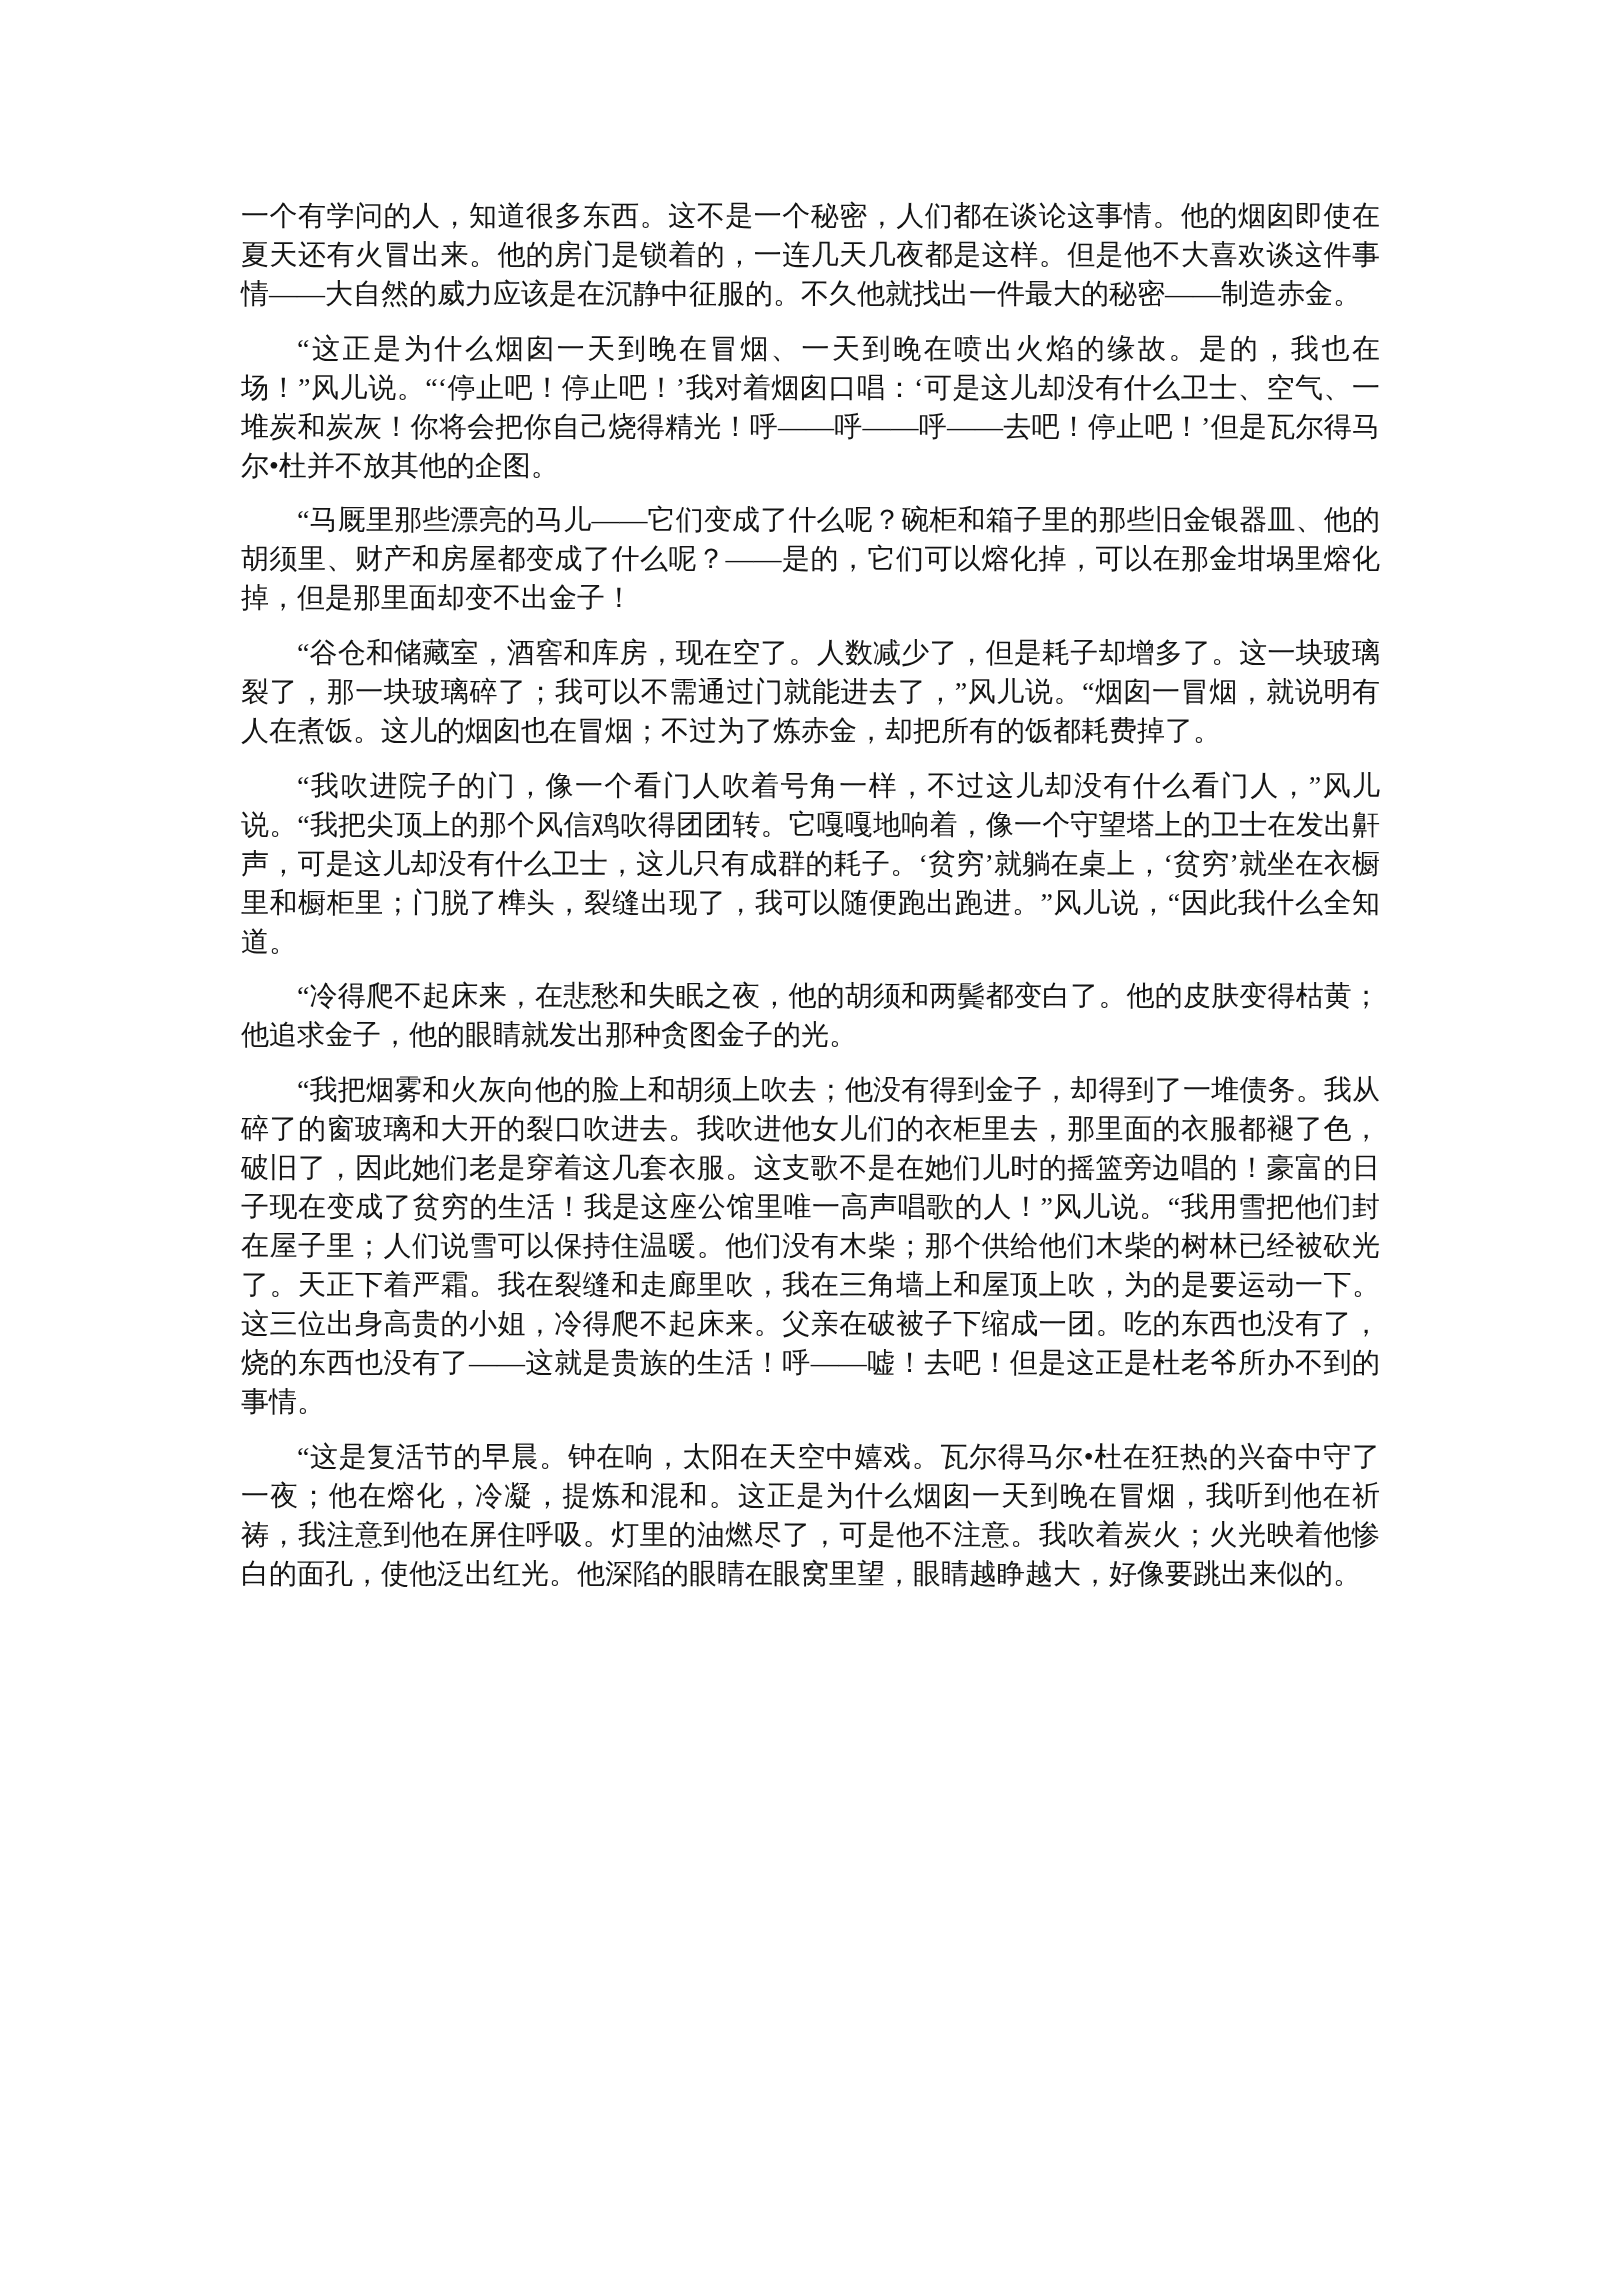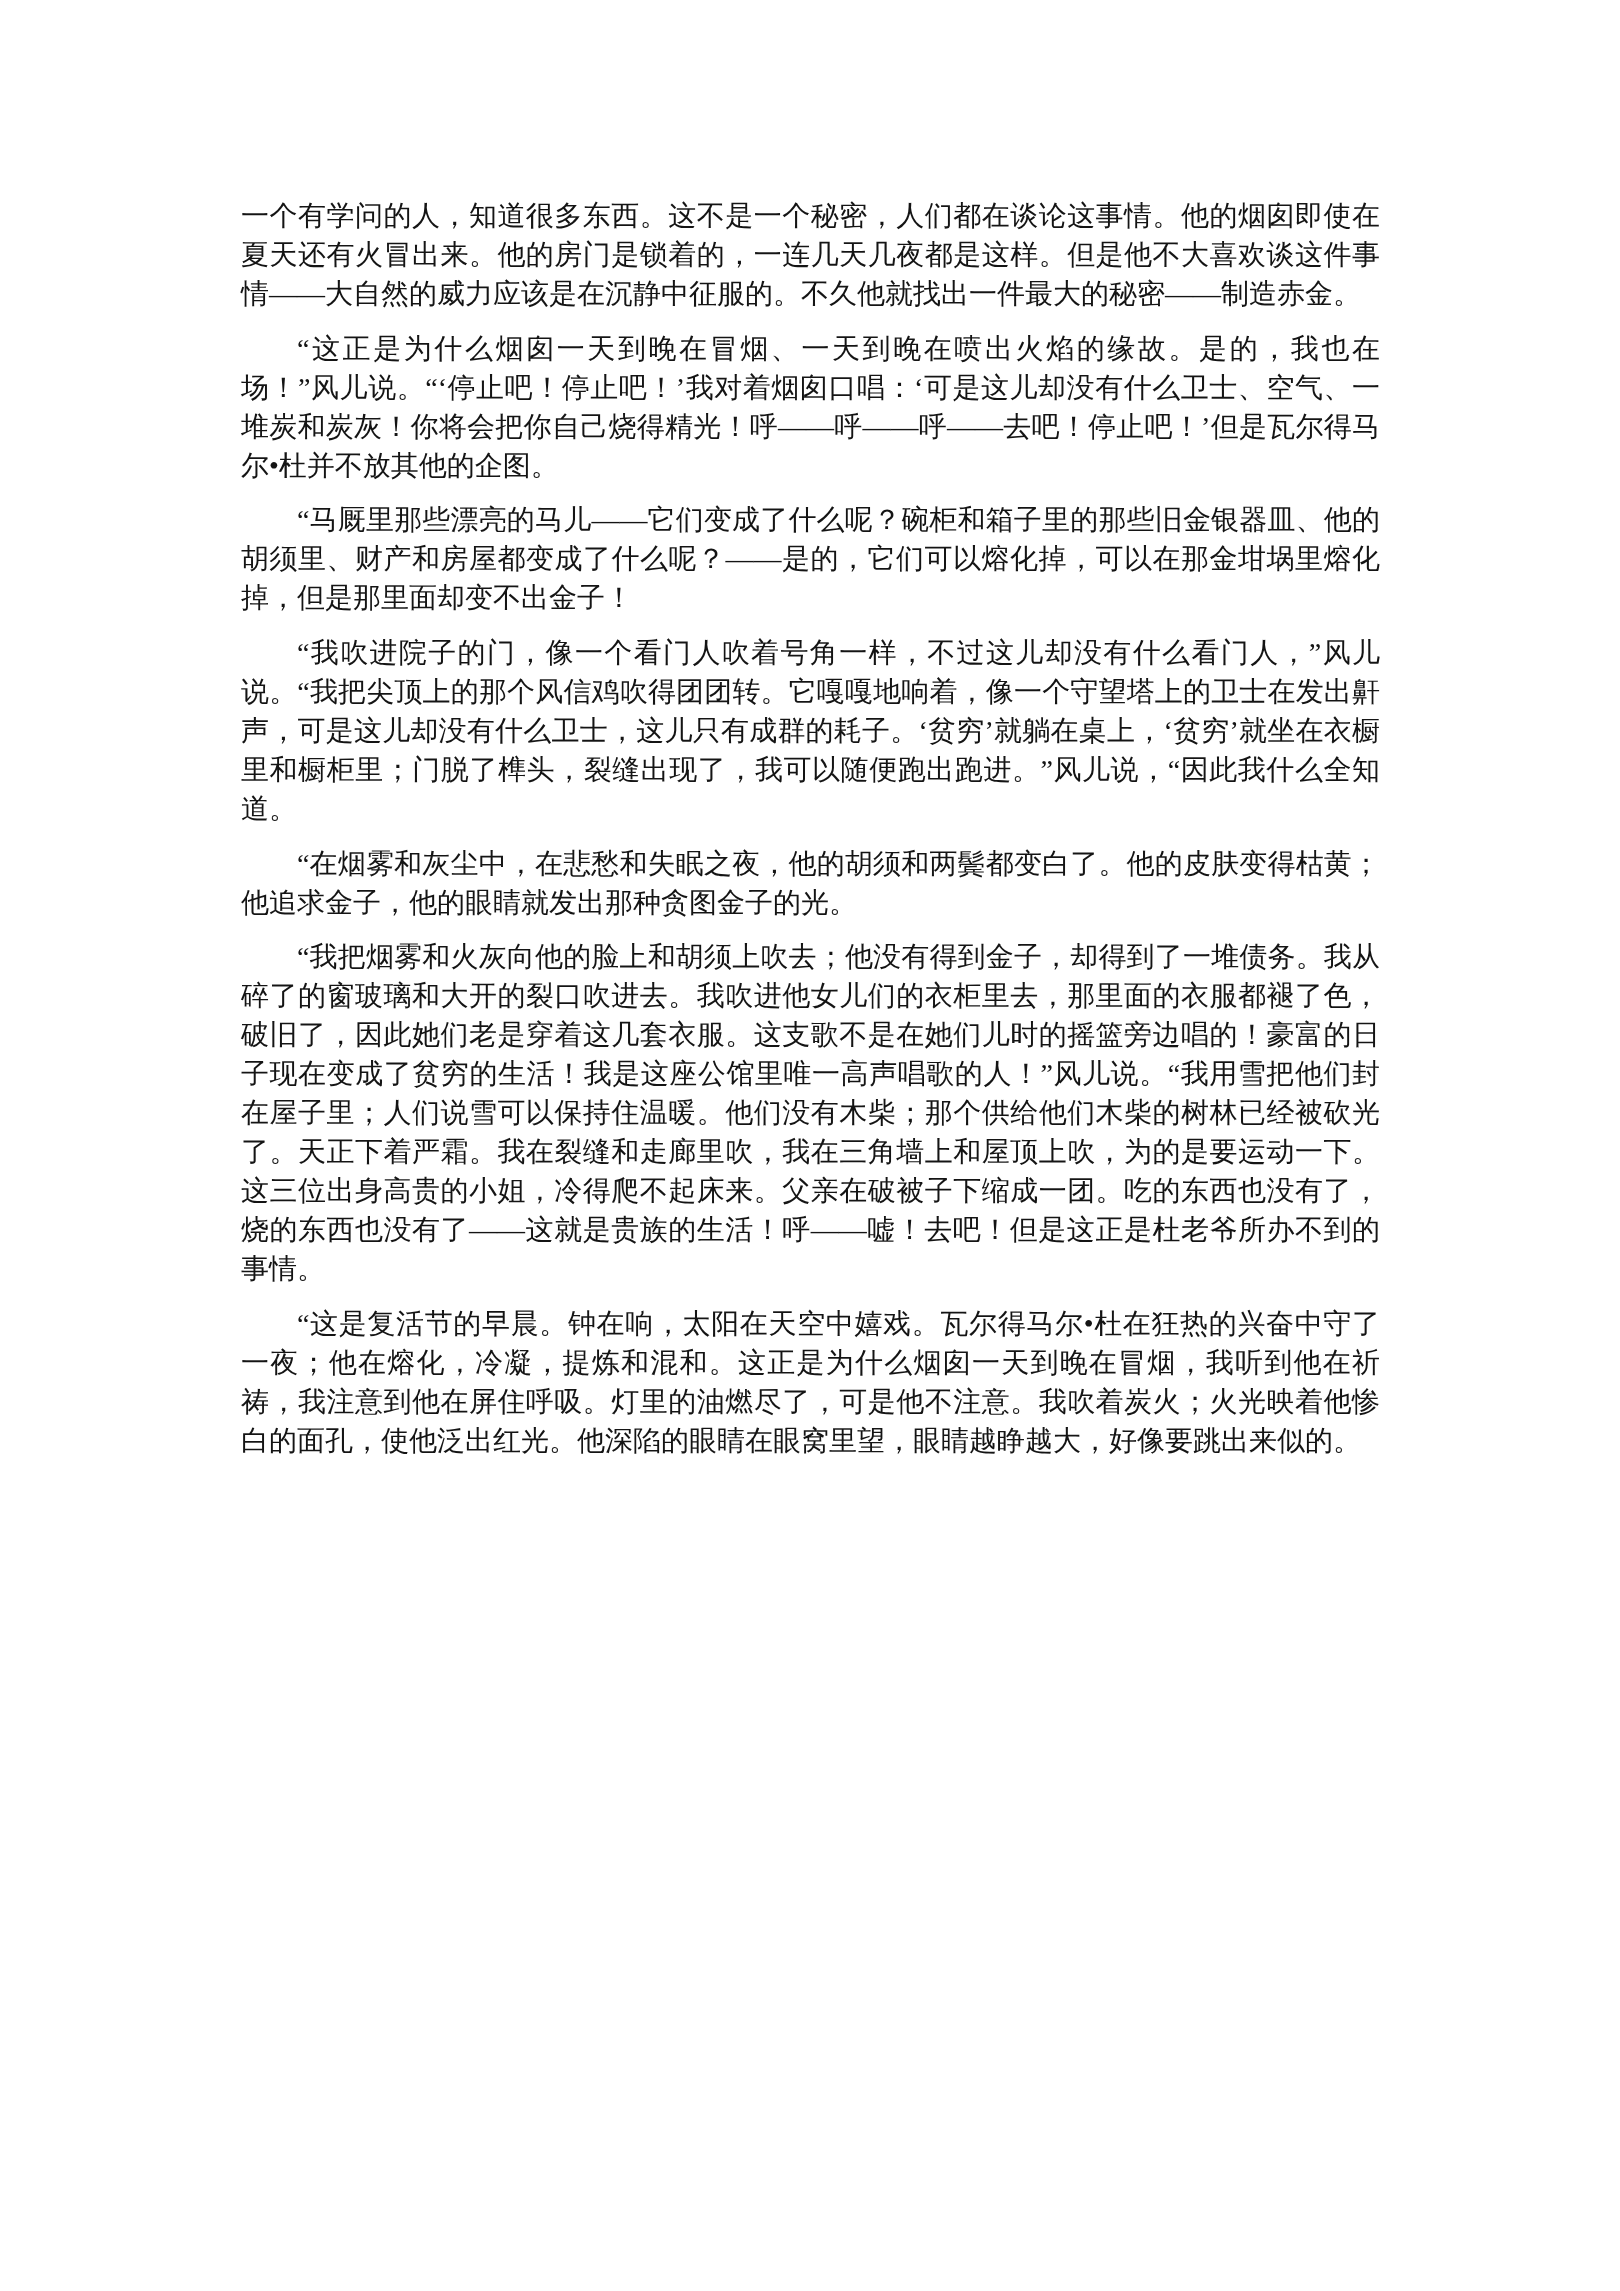--- a/index.html
+++ b/index.html
@@ -38,19 +38,20 @@
 </style>
 </head>
 <body>
 
 <div class="page">
   <div class="text-block">
 
   <p class="no-indent">一个有学问的人，知道很多东西。这不是一个秘密，人们都在谈论这事情。他的烟囱即使在夏天还有火冒出来。他的房门是锁着的，一连几天几夜都是这样。但是他不大喜欢谈这件事情——大自然的威力应该是在沉静中征服的。不久他就找出一件最大的秘密——制造赤金。</p>
       <p>“这正是为什么烟囱一天到晚在冒烟、一天到晚在喷出火焰的缘故。是的，我也在场！”风儿说。“‘停止吧！停止吧！’我对着烟囱口唱：‘可是这儿却没有什么卫士、空气、一堆炭和炭灰！你将会把你自己烧得精光！呼——呼——呼——去吧！停止吧！’但是瓦尔得马尔•杜并不放其他的企图。</p>
       <p>“马厩里那些漂亮的马儿——它们变成了什么呢？碗柜和箱子里的那些旧金银器皿、他的胡须里、财产和房屋都变成了什么呢？——是的，它们可以熔化掉，可以在那金坩埚里熔化掉，但是那里面却变不出金子！</p>
+      <p>“谷仓和储藏室，酒窖和库房，现在空了。人数减少了，但是耗子却增多了。这一块玻璃裂了，那一块玻璃碎了；我可以不需通过门就能进去了，”风儿说。“烟囱一冒烟，就说明有人在煮饭。这儿的烟囱也在冒烟；不过为了炼赤金，却把所有的饭都耗费掉了。</p>
       <p>“我吹进院子的门，像一个看门人吹着号角一样，不过这儿却没有什么看门人，”风儿说。“我把尖顶上的那个风信鸡吹得团团转。它嘎嘎地响着，像一个守望塔上的卫士在发出鼾声，可是这儿却没有什么卫士，这儿只有成群的耗子。‘贫穷’就躺在桌上，‘贫穷’就坐在衣橱里和橱柜里；门脱了榫头，裂缝出现了，我可以随便跑出跑进。”风儿说，“因此我什么全知道。</p>
-      <p>“在烟雾和灰尘中，在悲愁和失眠之夜，他的胡须和两鬓都变白了。他的皮肤变得枯黄；他追求金子，他的眼睛就发出那种贪图金子的光。</p>
+      <p>“冷得爬不起床来，在悲愁和失眠之夜，他的胡须和两鬓都变白了。他的皮肤变得枯黄；他追求金子，他的眼睛就发出那种贪图金子的光。</p>
       <p>“我把烟雾和火灰向他的脸上和胡须上吹去；他没有得到金子，却得到了一堆债务。我从碎了的窗玻璃和大开的裂口吹进去。我吹进他女儿们的衣柜里去，那里面的衣服都褪了色，破旧了，因此她们老是穿着这几套衣服。这支歌不是在她们儿时的摇篮旁边唱的！豪富的日子现在变成了贫穷的生活！我是这座公馆里唯一高声唱歌的人！”风儿说。“我用雪把他们封在屋子里；人们说雪可以保持住温暖。他们没有木柴；那个供给他们木柴的树林已经被砍光了。天正下着严霜。我在裂缝和走廊里吹，我在三角墙上和屋顶上吹，为的是要运动一下。这三位出身高贵的小姐，冷得爬不起床来。父亲在破被子下缩成一团。吃的东西也没有了，烧的东西也没有了——这就是贵族的生活！呼——嘘！去吧！但是这正是杜老爷所办不到的事情。</p>
       <p>“这是复活节的早晨。钟在响，太阳在天空中嬉戏。瓦尔得马尔•杜在狂热的兴奋中守了一夜；他在熔化，冷凝，提炼和混和。这正是为什么烟囱一天到晚在冒烟，我听到他在祈祷，我注意到他在屏住呼吸。灯里的油燃尽了，可是他不注意。我吹着炭火；火光映着他惨白的面孔，使他泛出红光。他深陷的眼睛在眼窝里望，眼睛越睁越大，好像要跳出来似的。</p>
     </div>
 </div>
 
 
 </body></html>

